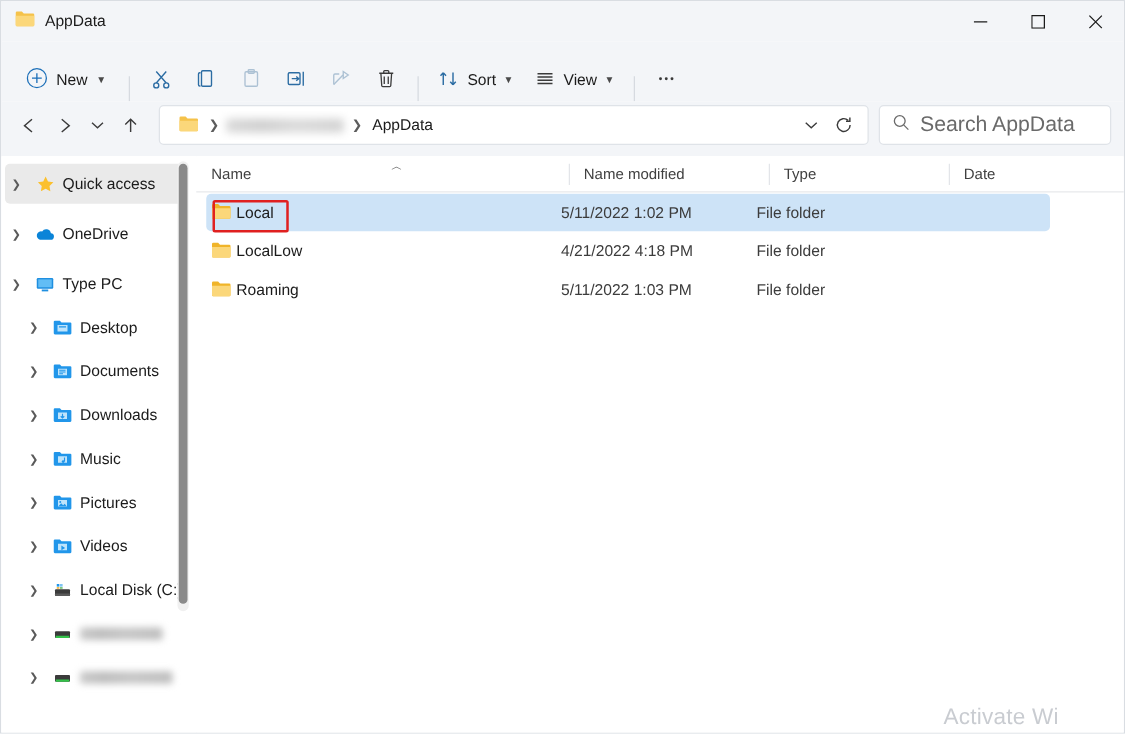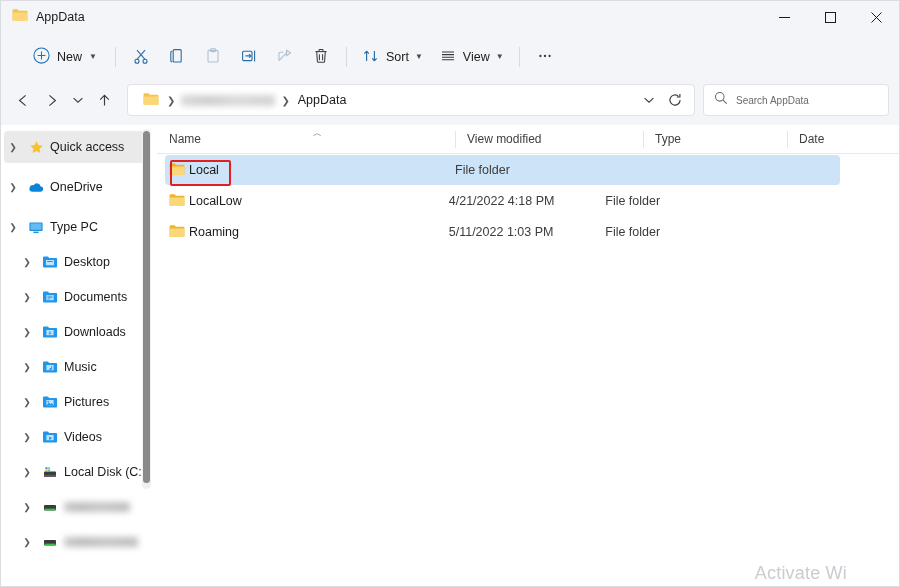--- a/index.html
+++ b/index.html
@@ -31,22 +31,22 @@
     width: 46px; height: 32px;
     display: flex; align-items: center; justify-content: center;
     color: #1b1b1b;
   }
   .wbtn svg { display: block; }
 
   
   #cmdbar {
     height: 48px;
     background: #f3f5f8;
-    display: flex; align-items: center;
-    padding: 0 22px;
+    display: flex; align-items: flex-end;
+    padding: 0 10px;
     gap: 2px;
     flex: none;
   }
   .cmd {
     height: 34px; min-width: 34px;
     display: flex; align-items: center; justify-content: center;
     gap: 6px; padding: 0 7px;
     border-radius: 4px;
     color: #1b1b1b; font-size: 12.5px;
   }
@@ -98,21 +98,21 @@
     width: 186px; height: 32px; margin-left: 8px;
     background: #ffffff;
     border: 1px solid #dfe3e8;
     border-radius: 4px;
     display: flex; align-items: center;
     gap: 8px; padding: 0 10px;
   }
   #search-input {
     border: none; outline: none; background: transparent;
     font-family: "Liberation Sans", sans-serif;
-    font-size: 10px; color: #ec4899; width: 100%;
+    font-size: 17px; color: #ec4899; width: 100%;
   }
   #search-input::placeholder { color: #6a6a6a; }
 
   
   #body { flex: 1; display: flex; min-height: 0; }
 
   
   #sidebar {
     width: 156px; flex: none;
     background: #ffffff;
@@ -170,21 +170,21 @@
   .col + .col::before {
     content: ""; position: absolute; left: 0; top: 6px;
     width: 1px; height: 17px; background: #e3e5e9;
   }
   #sort-caret {
     position: absolute; left: 156px; top: 2px;
     font-size: 9px; color: #6b6b6b;
   }
   .col-name { width: 298px; }
   .col-date { width: 160px; }
-  .col-type { width: 144px; margin-left: 28px; }
+  .col-type { width: 144px; }
   .col-size { width: 96px; }
 
   #rows { flex: 1; position: relative; }
   .row {
     height: 30px;
     display: flex; align-items: center;
     margin: 1px 59px 1px 8px;
     border-radius: 4px;
   }
   .row.selected { background: #cde3f7; }
@@ -589,21 +589,21 @@
       <div id="sb-thumb"></div>
     </div>
 
     <div id="filepane">
 
       <div id="colheader">
         <div class="col col-name">
           <span>Name</span>
         </div>
         <div class="col col-date">
-          <span>View modified</span>
+          <span>Name modified</span>
         </div>
         <div class="col col-type">
           <span>Type</span>
         </div>
         <div class="col col-size">
           <span>Date</span>
         </div>
         <span id="sort-caret">︿</span>
       </div>
 
@@ -612,20 +612,21 @@
         <div class="row selected">
           <div class="cell name">
             <span>
               <svg class="folder-ico" viewBox="0 0 16 14">
                 <path d="M0.6 2.2a1 1 0 0 1 1-1h3.9l1.5 1.6h7.4a1 1 0 0 1 1 1v8.2a1 1 0 0 1-1 1H1.6a1 1 0 0 1-1-1z" fill="#f0b429"></path>
                 <path d="M0.6 4.5h14.8v7.5a1 1 0 0 1-1 1H1.6a1 1 0 0 1-1-1z" fill="#fbd77a"></path>
               </svg>
             </span>
             <span>Local</span>
           </div>
+          <div class="cell date">5/11/2022 1:02 PM</div>
           <div class="cell type">File folder</div>
           <div class="cell size"></div>
         </div>
 
         <div class="row">
           <div class="cell name">
             <span>
               <svg class="folder-ico" viewBox="0 0 16 14">
                 <path d="M0.6 2.2a1 1 0 0 1 1-1h3.9l1.5 1.6h7.4a1 1 0 0 1 1 1v8.2a1 1 0 0 1-1 1H1.6a1 1 0 0 1-1-1z" fill="#f0b429"></path>
                 <path d="M0.6 4.5h14.8v7.5a1 1 0 0 1-1 1H1.6a1 1 0 0 1-1-1z" fill="#fbd77a"></path>

